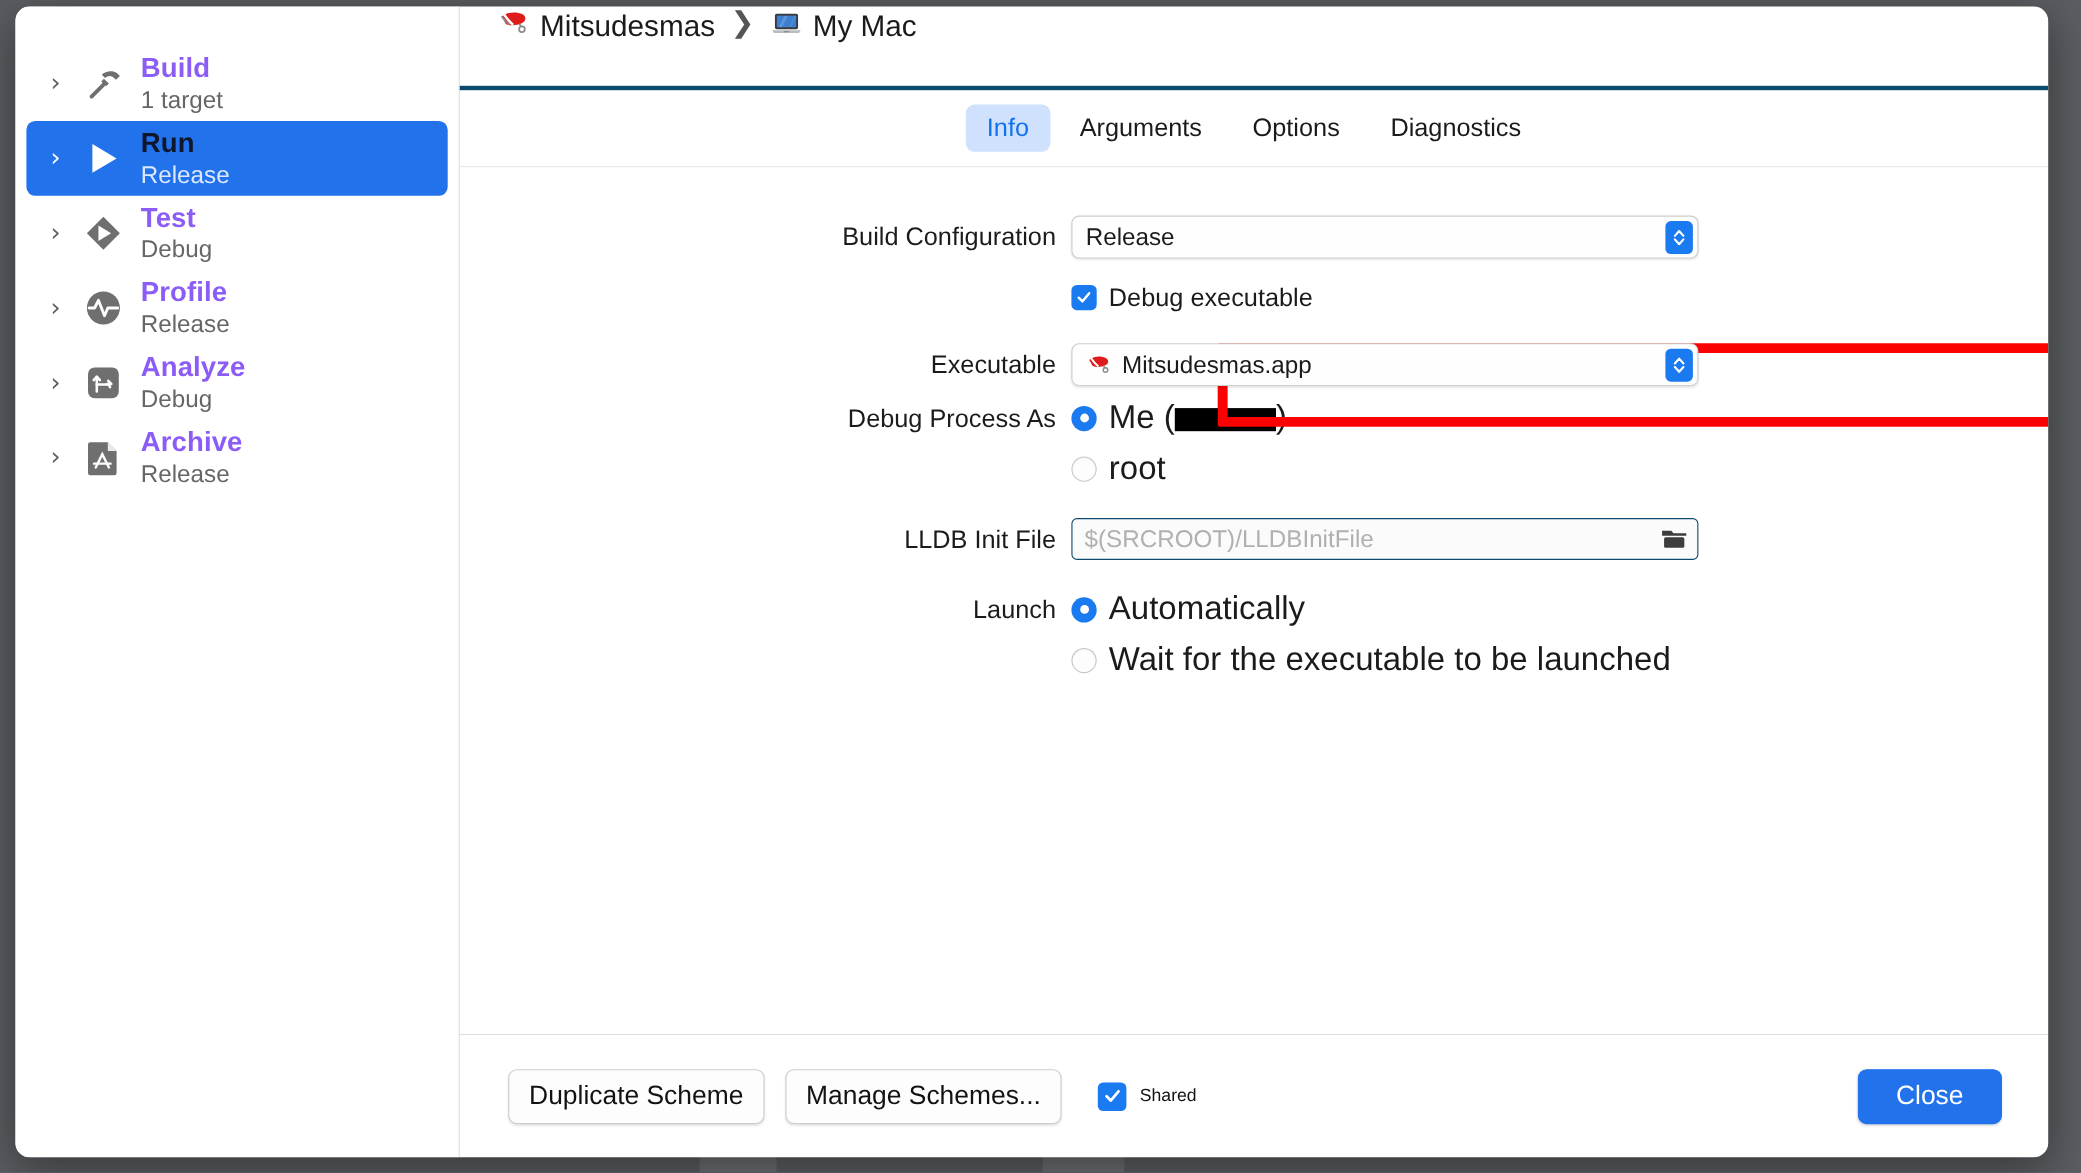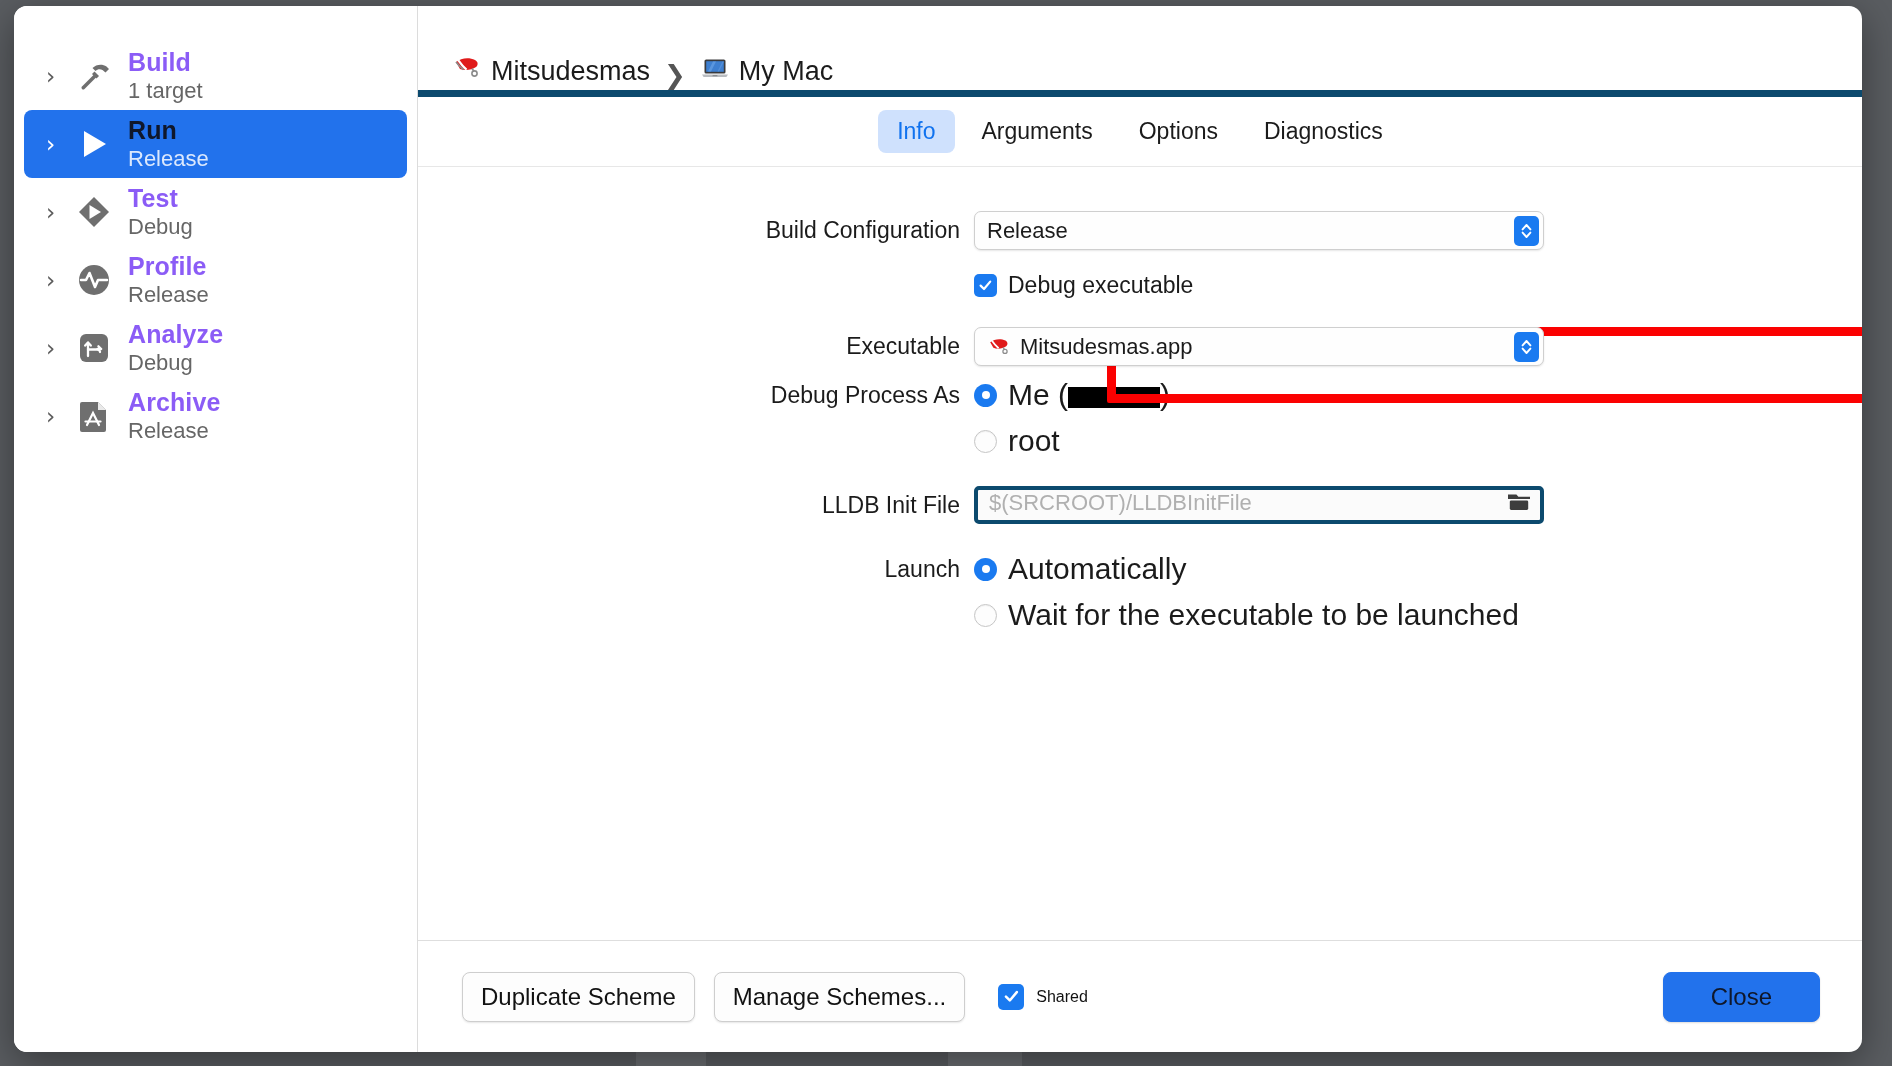--- a/index.html
+++ b/index.html
@@ -78,24 +78,24 @@
     letter-spacing: .1px;
   }
   .scheme-sub { font-size: 22px; color: #666666; }
   .scheme-row.selected .scheme-title { color: #0f172a; }
   .scheme-row.selected .scheme-sub { color: #dbe8fd; }
 
   
   .pane { flex: 1; display: flex; flex-direction: column; min-width: 0; }
 
   .breadcrumb-bar {
-    height: 91px;
-    display: flex; align-items: flex-end;
+    height: 76px;
+    display: flex; align-items: flex-start;
     padding-left: 34px;
-    border-bottom: 7px solid #0c4a6e;
+    border-bottom: 4px solid #0c4a6e;
   }
   .crumb { display: flex; align-items: center; font-size: 27px; color: #1b1b1b; }
   .crumb-label { margin-left: 9px; }
   .crumb-sep {
     margin: 0 14px; font-size: 26px; color: #555;
     font-family: "DejaVu Sans", sans-serif;
   }
 
   .tabbar {
     height: 70px;
@@ -176,23 +176,23 @@
   .radiorow { display: flex; align-items: center; gap: 11px; font-size: 30px; color: #1b1b1b; }
   .redact {
     display: inline-block;
     width: 92px; height: 21px;
     background: #000; vertical-align: -3px;
   }
 
   .textfield {
     width: 570px; height: 38px;
     background: #fbfbfb;
-    border: 4px solid #0c4a6e;
+    border: 1px solid #0c4a6e;
     border-radius: 5px;
-    display: flex; 
+    display: flex; align-items: center;
     padding: 0 8px 0 11px;
     font-size: 22px; color: #b0b0b0;
   }
   .textfield .tf-val { flex: 1; white-space: nowrap; }
 
   
   .annot {
     position: absolute;
     left: 689px; top: 160px;
     width: 833px; height: 76px;
@@ -214,22 +214,22 @@
     background: #fdfdfd;
     border: 1px solid #cecece;
     border-radius: 8px;
     box-shadow: 0 1px 2px rgba(0,0,0,.10);
     display: flex; align-items: center; justify-content: center;
     padding: 0 18px;
     font-size: 24px; color: #121212;
     cursor: default;
   }
   .btn-primary {
-    background: #2272ec; border-color: #2272ec; color: #0f172a;
-    padding: 0 47px; box-shadow: 0 1px 2px rgba(0,0,0,.14);
+    background: #2272ec; border-color: #2272ec; color: #ffffff;
+    padding: 0 34px; box-shadow: 0 1px 2px rgba(0,0,0,.14);
   }
   .shared-wrap { display: flex; align-items: center; gap: 12px; font-size: 16px; color: #121212; margin-left: 14px; }
   .shared-box {
     width: 26px; height: 26px; border-radius: 5px; background: #1a7af0;
     display: flex; align-items: center; justify-content: center; flex: 0 0 26px;
   }
   .spacer { flex: 1; }
 </style>
 </head>
 <body>

